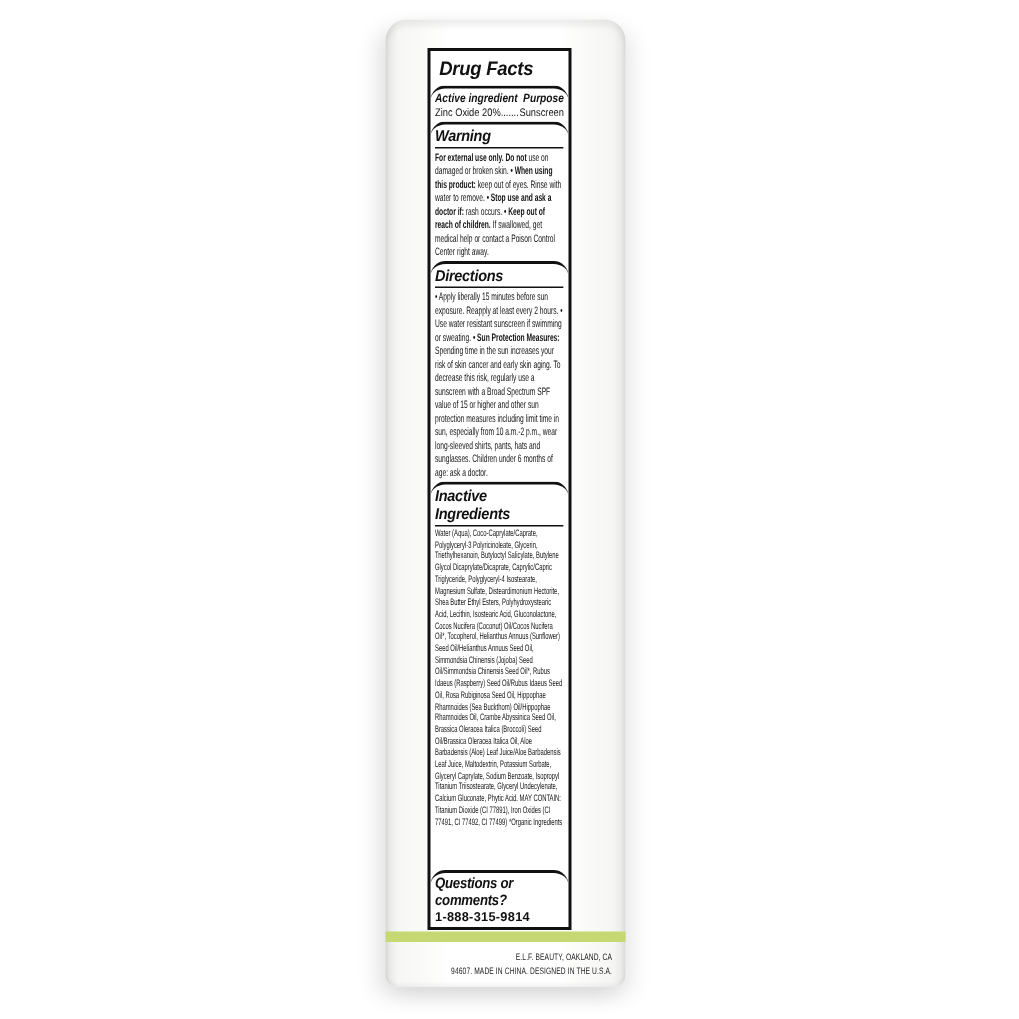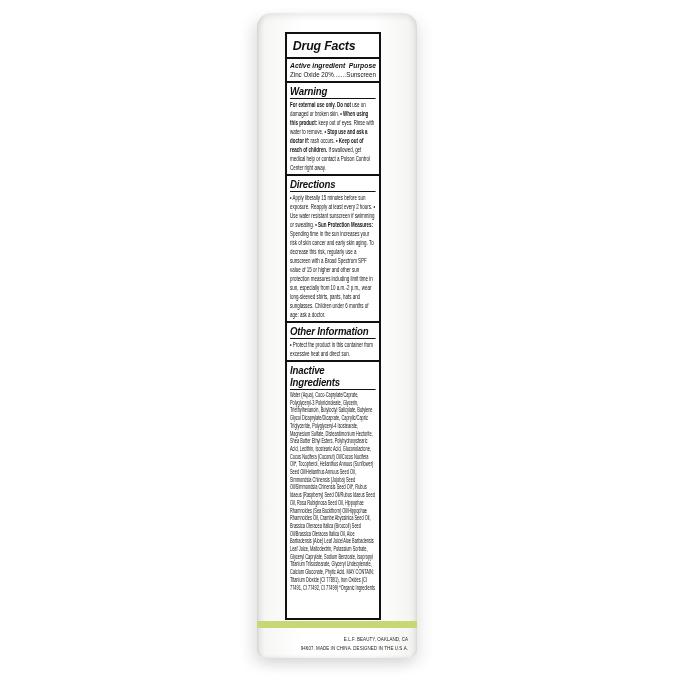--- a/index.html
+++ b/index.html
@@ -15,21 +15,21 @@
     border-radius:14px 14px 8px 8px;
     box-shadow:-6px 6px 14px rgba(0,0,0,.10), 6px 6px 14px rgba(0,0,0,.07),
                inset 0 4px 5px rgba(0,0,0,.07), inset 0 -2px 3px rgba(0,0,0,.05);
   }
   .panel {
     position:absolute; left:28px; top:19px; width:96px; height:588px;
     box-sizing:border-box; border:2px solid #111; background:#fff;
     display:flex; flex-direction:column; overflow:hidden;
   }
   .sec { padding:1px 3px 2px; }
-  .sec + .sec { border-top:2px solid #111; }
+  .sec + .sec { border-top:2px solid #111;border-radius:10px; }
   .title {
     font-size:13px; font-weight:bold; font-style:italic;
     padding:3px 3px 2px; letter-spacing:-0.2px;
     transform:scaleX(.95); transform-origin:0 50%; width:105%;
   }
   .h {
     font-size:10.5px; font-weight:bold; font-style:italic;
     border-bottom:1px solid #111; padding:1px 0; margin-bottom:1px;
     transform:scaleX(.92); transform-origin:0 0; width:108.7%;
     letter-spacing:-0.2px; box-sizing:border-box;
@@ -94,30 +94,30 @@
     <div class="sec">
       <div class="h">Warning</div>
       <div class="bodytxt"><span class="b">For external use only. Do not</span><span> use on damaged or broken skin. </span><span class="b">• When using this product:</span><span> keep out of eyes. Rinse with water to remove. </span><span class="b">• Stop use and ask a doctor if:</span><span> rash occurs. </span><span class="b">• Keep out of reach of children.</span><span> If swallowed, get medical help or contact a Poison Control Center right away.</span></div>
     </div>
 
     <div class="sec">
       <div class="h">Directions</div>
       <div class="bodytxt"><span>• Apply liberally 15 minutes before sun exposure. Reapply at least every 2 hours. • Use water resistant sunscreen if swimming or sweating. </span><span class="b">• Sun Protection Measures:</span><span> Spending time in the sun increases your risk of skin cancer and early skin aging. To decrease this risk, regularly use a sunscreen with a Broad Spectrum SPF value of 15 or higher and other sun protection measures including limit time in sun, especially from 10 a.m.-2 p.m., wear long-sleeved shirts, pants, hats and sunglasses. Children under 6 months of age: ask a doctor.</span></div>
     </div>
 
-    <div class="sec">
-      <div class="h">Other Information</div>
-      <div class="bodytxt">• Protect the product in this container from excessive heat and direct sun.</div>
-    </div>
 
     <div class="sec sec-inactive">
       <div class="h">Inactive Ingredients</div>
       <div class="tinytxt">Water (Aqua), Coco-Caprylate/Caprate, Polyglyceryl-3 Polyricinoleate, Glycerin, Triethylhexanoin, Butyloctyl Salicylate, Butylene Glycol Dicaprylate/Dicaprate, Caprylic/Capric Triglyceride, Polyglyceryl-4 Isostearate, Magnesium Sulfate, Disteardimonium Hectorite, Shea Butter Ethyl Esters, Polyhydroxystearic Acid, Lecithin, Isostearic Acid, Gluconolactone, Cocos Nucifera (Coconut) Oil/Cocos Nucifera Oil*, Tocopherol, Helianthus Annuus (Sunflower) Seed Oil/Helianthus Annuus Seed Oil, Simmondsia Chinensis (Jojoba) Seed Oil/Simmondsia Chinensis Seed Oil*, Rubus Idaeus (Raspberry) Seed Oil/Rubus Idaeus Seed Oil, Rosa Rubiginosa Seed Oil, Hippophae Rhamnoides (Sea Buckthorn) Oil/Hippophae Rhamnoides Oil, Crambe Abyssinica Seed Oil, Brassica Oleracea Italica (Broccoli) Seed Oil/Brassica Oleracea Italica Oil, Aloe Barbadensis (Aloe) Leaf Juice/Aloe Barbadensis Leaf Juice, Maltodextrin, Potassium Sorbate, Glyceryl Caprylate, Sodium Benzoate, Isopropyl Titanium Triisostearate, Glyceryl Undecylenate, Calcium Gluconate, Phytic Acid. MAY CONTAIN: Titanium Dioxide (CI 77891), Iron Oxides (CI 77491, CI 77492, CI 77499) *Organic Ingredients</div>
     </div>
 
+    <div class="sec">
+      <div class="qh">Questions or comments?</div>
+      <div class="phone">1-888-315-9814</div>
+    </div>
 
   </div>
 
   <div class="stripe" style="background: rgb(198, 216, 115);"></div>
 
   <div class="footer">
     <div>E.L.F. BEAUTY, OAKLAND, CA</div>
     <div>94607. MADE IN CHINA. DESIGNED IN THE U.S.A.</div>
   </div>
 

